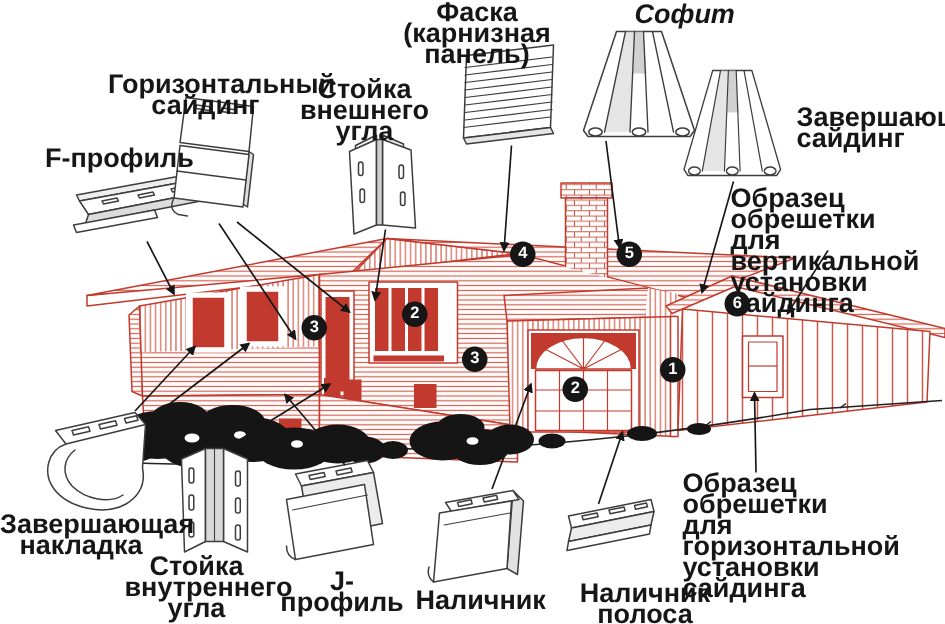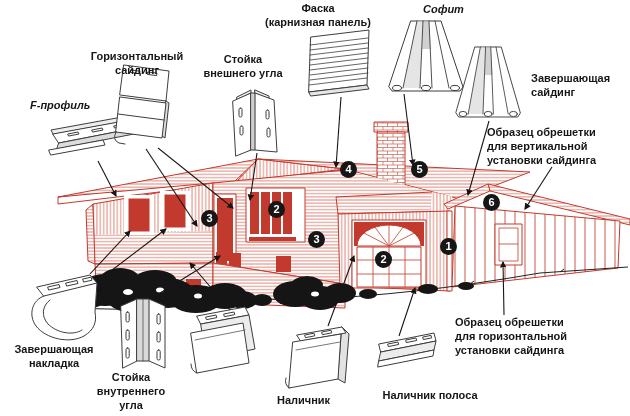--- a/index.html
+++ b/index.html
@@ -1,31 +1,31 @@
 <!DOCTYPE html>
 <html style="--house-red: #c23a2d; --hatch-red: #cf5a4a; --ink: #161616; --part-line: #3d3d3d;"><head>
 <meta charset="utf-8">
 <style>
   html,body{margin:0;padding:0;background:#fff;}
   #stage{position:relative;width:630px;height:416px;background:#fff;overflow:hidden;
          font-family:"Liberation Sans",sans-serif;}
   #stage svg{position:absolute;left:0;top:0;}
-  .label{position:absolute;font-weight:700;font-size:11px;line-height:14px;
+  .label{position:absolute;font-weight:700;font-size:18px;line-height:14px;
          color:var(--ink,#161616);white-space:pre-line;}
   .marker{position:absolute;width:17px;height:17px;border-radius:50%;
           background:var(--ink,#161616);color:#fff;font-weight:700;font-size:11px;
           line-height:17px;text-align:center;}
   .house{stroke:var(--house-red,#c23a2d);stroke-width:1;stroke-linejoin:round;}
   .pl{stroke:var(--part-line,#3d3d3d);stroke-width:1;stroke-linejoin:round;stroke-linecap:round;}
   .arrow{stroke:var(--ink,#161616);stroke-width:1.1;}
   #lb-faska{left:248px;top:1px;width:140px;text-align:center;}
   #lb-sofit{left:423px;top:2px;width:60px;font-style:italic;}
   #lb-gor{left:72px;top:33px;width:130px;text-align:center;margin-top:16px;}
   #lb-vneshugla{left:186px;top:52px;width:114px;text-align:center;}
-  #lb-fprofil{left:30px;top:98px;font-style:italic;}
+  #lb-fprofil{left:30px;top:98px;}
   #lb-vert{left:531px;top:71px;}
   #lb-obrv{left:487px;top:125px;}
   #lb-zaversh{left:0px;top:342px;width:108px;text-align:center;}
   #lb-vnutr{left:83px;top:370px;width:96px;text-align:center;}
   #lb-jprofil{left:183px;top:380px;width:90px;text-align:center;}
   #lb-nalich{left:277px;top:393px;width:88px;}
   #lb-start{left:366px;top:388px;width:128px;text-align:center;}
   #lb-obrg{left:455px;top:315px;}
 </style>
 </head>
@@ -260,20 +260,21 @@
 <div class="label" id="lb-vert">Завершающая
 сайдинг</div>
 <div class="label" id="lb-obrv">Образец обрешетки
 для вертикальной
 установки сайдинга</div>
 <div class="label" id="lb-zaversh">Завершающая
 накладка</div>
 <div class="label" id="lb-vnutr">Стойка
 внутреннего
 угла</div>
+<div class="label" id="lb-jprofil">J-профиль</div>
 <div class="label" id="lb-nalich">Наличник</div>
 <div class="label" id="lb-start">Наличник полоса</div>
 <div class="label" id="lb-obrg">Образец обрешетки
 для горизонтальной
 установки сайдинга</div>
 
 <div class="marker" style="left:440px;top:238px;">1</div>
 <div class="marker" style="left:375px;top:251px;">2</div>
 <div class="marker" style="left:268px;top:201px;">2</div>
 <div class="marker" style="left:201px;top:210px;">3</div>

